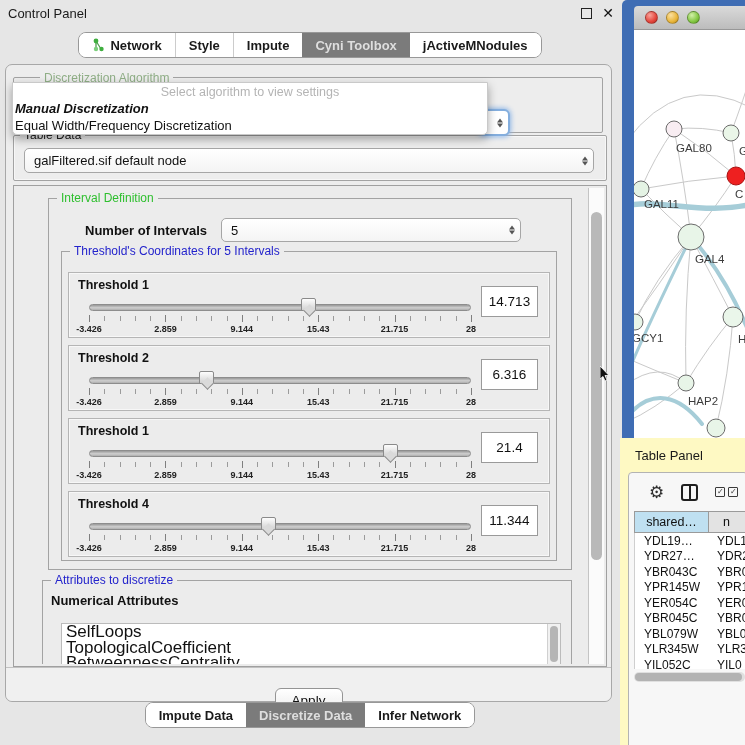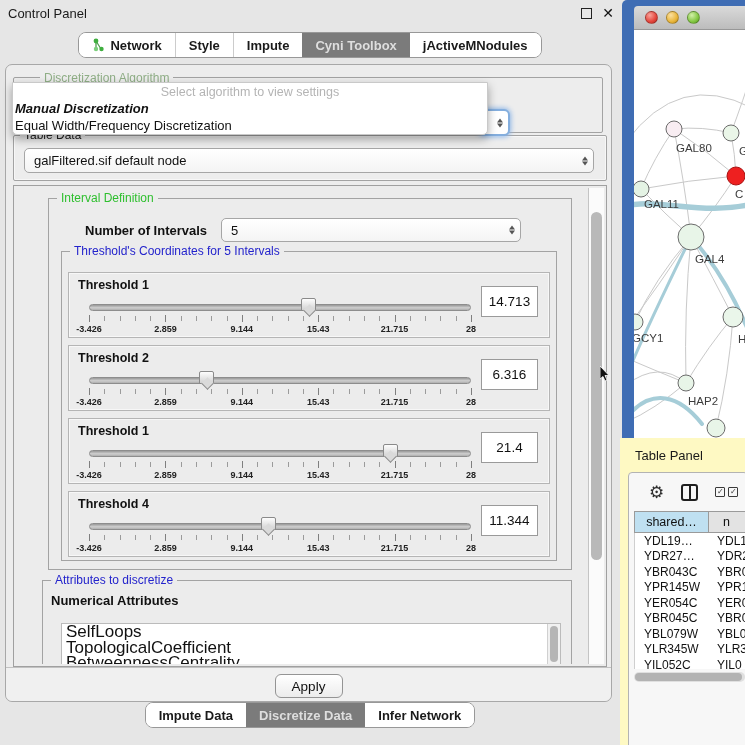--- a/index.html
+++ b/index.html
@@ -78,21 +78,21 @@
   .p0{left:0;} .p20{left:20%;} .p40{left:40%;} .p60{left:60%;} .p80{left:80%;} .p100{left:100%;}
   .valbox { position:absolute; right:11px; top:13px; width:57px; height:31px; background:#fff; border:1px solid #9a9a9a; font-size:13.5px; color:#111; display:flex; align-items:center; justify-content:center; }
 
   .attr-group { position:absolute; left:26px; top:392px; right:14px; height:112px; border:1px solid #a3a3a3; }
   .attr-title { position:absolute; left:8px; top:12px; font-size:13px; font-weight:bold; color:#111; }
   .attr-list { position:absolute; left:18px; right:10px; top:42px; height:42px; background:#fff; border:1px solid #bbb; overflow:hidden; }
   .attr-item { font-size:17px; color:#111; line-height:15.5px; padding-left:4px; white-space:nowrap; }
   .list-scroll { position:absolute; right:0; top:0; bottom:0; width:13px; background:#f1f1f1; border-left:1px solid #d0d0d0; }
   .list-scroll .thumb-v { position:absolute; left:2px; right:2px; top:2px; bottom:2px; border-radius:5px; background:#b5b5b5; }
 
-  .apply-strip { position:absolute; left:0; right:0; top:602px; bottom:0; border-top:1px solid #c2c2c2; background:#f0f0f0; border-radius:0 0 7px 7px; display:flex; align-items:flex-start; justify-content:center; padding-top:6px; }
+  .apply-strip { position:absolute; left:0; right:0; top:602px; bottom:0; border-top:1px solid #c2c2c2; background:#f0f0f0; border-radius:0 0 7px 7px; display:flex; align-items:flex-start; justify-content:center; padding-top:20px; }
   .apply-btn { width:68px; height:24px; background:linear-gradient(#ffffff,#ececec); border:1px solid #949494; border-radius:6px; font-size:13.5px; color:#111; font-family:inherit; }
 
   
   .net-window { position:absolute; left:622px; top:0; width:123px; height:457px; background:#3f6db4; border-radius:5px 0 0 5px; }
   .net-titlebar { position:absolute; left:12px; top:6px; right:0; height:24px; background:linear-gradient(#dadada,#bcbcbc); border-bottom:1px solid #979797; border-radius:4px 0 0 0; display:flex; align-items:center; padding-left:11px; gap:8px; }
   .light { width:13px; height:13px; border-radius:50%; border:1px solid rgba(0,0,0,.25); }
   .net-canvas { position:absolute; left:12px; top:30px; right:0; bottom:16px; background:#fff; overflow:hidden; }
   .net-canvas svg { display:block; }
 
   

